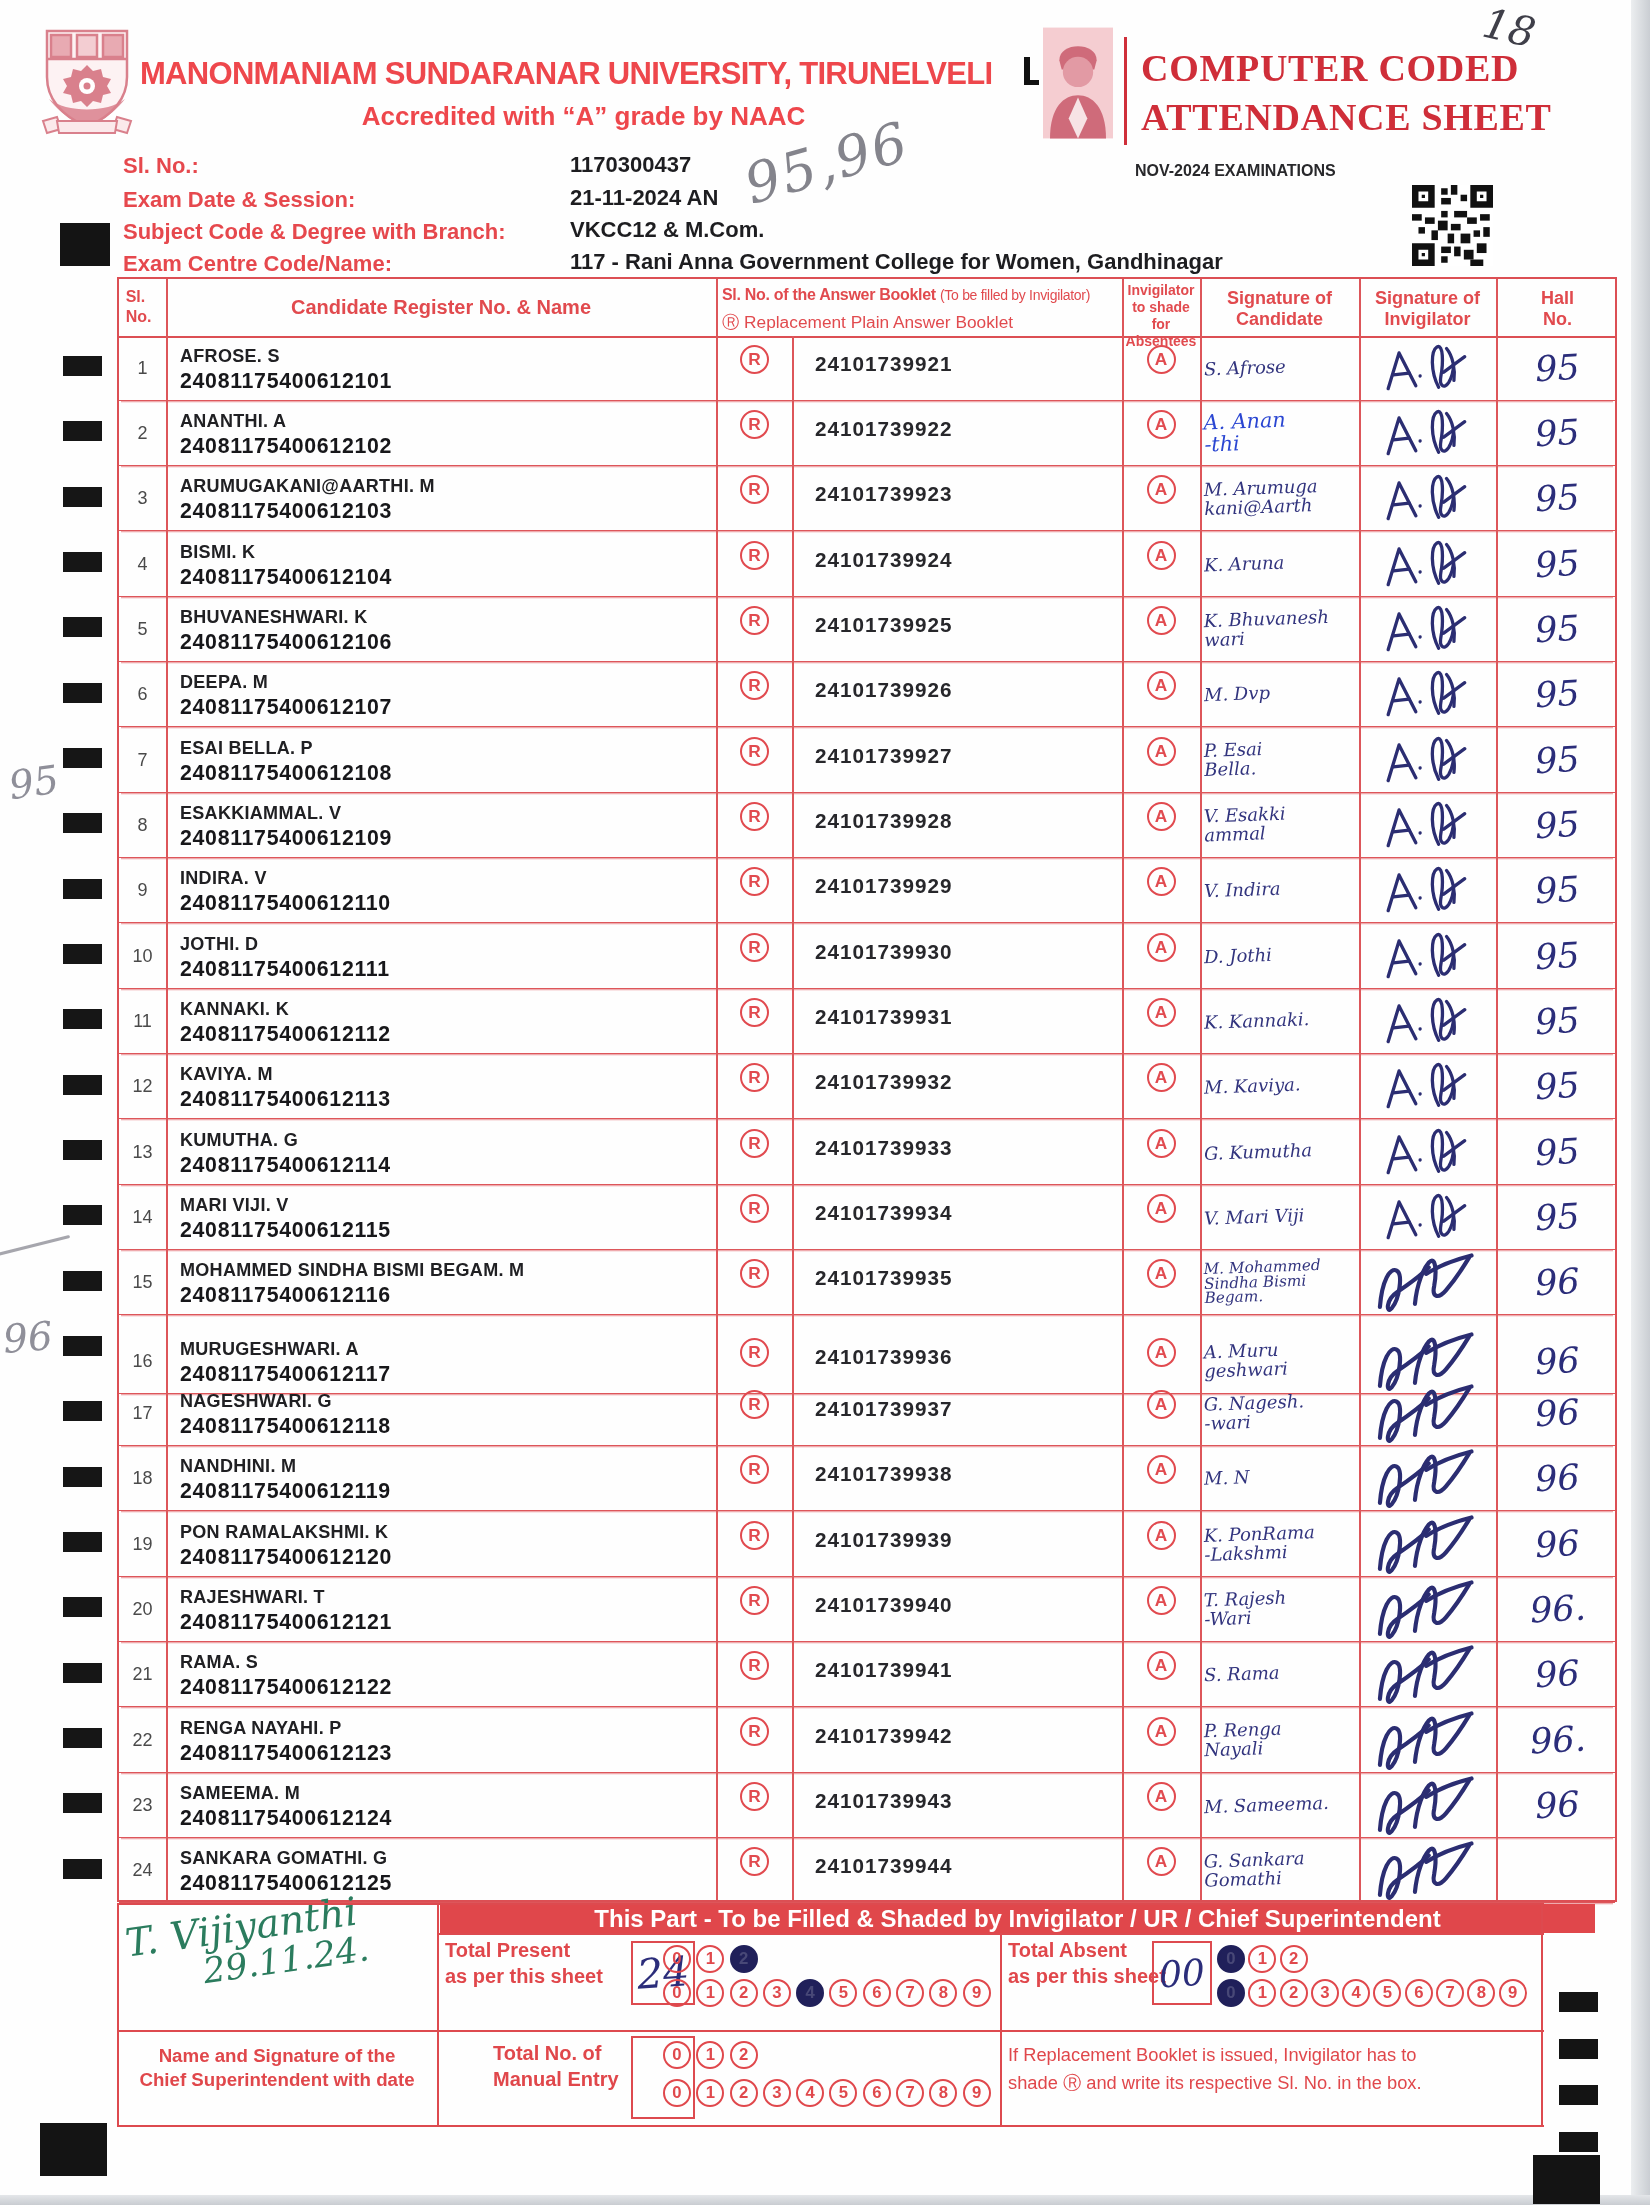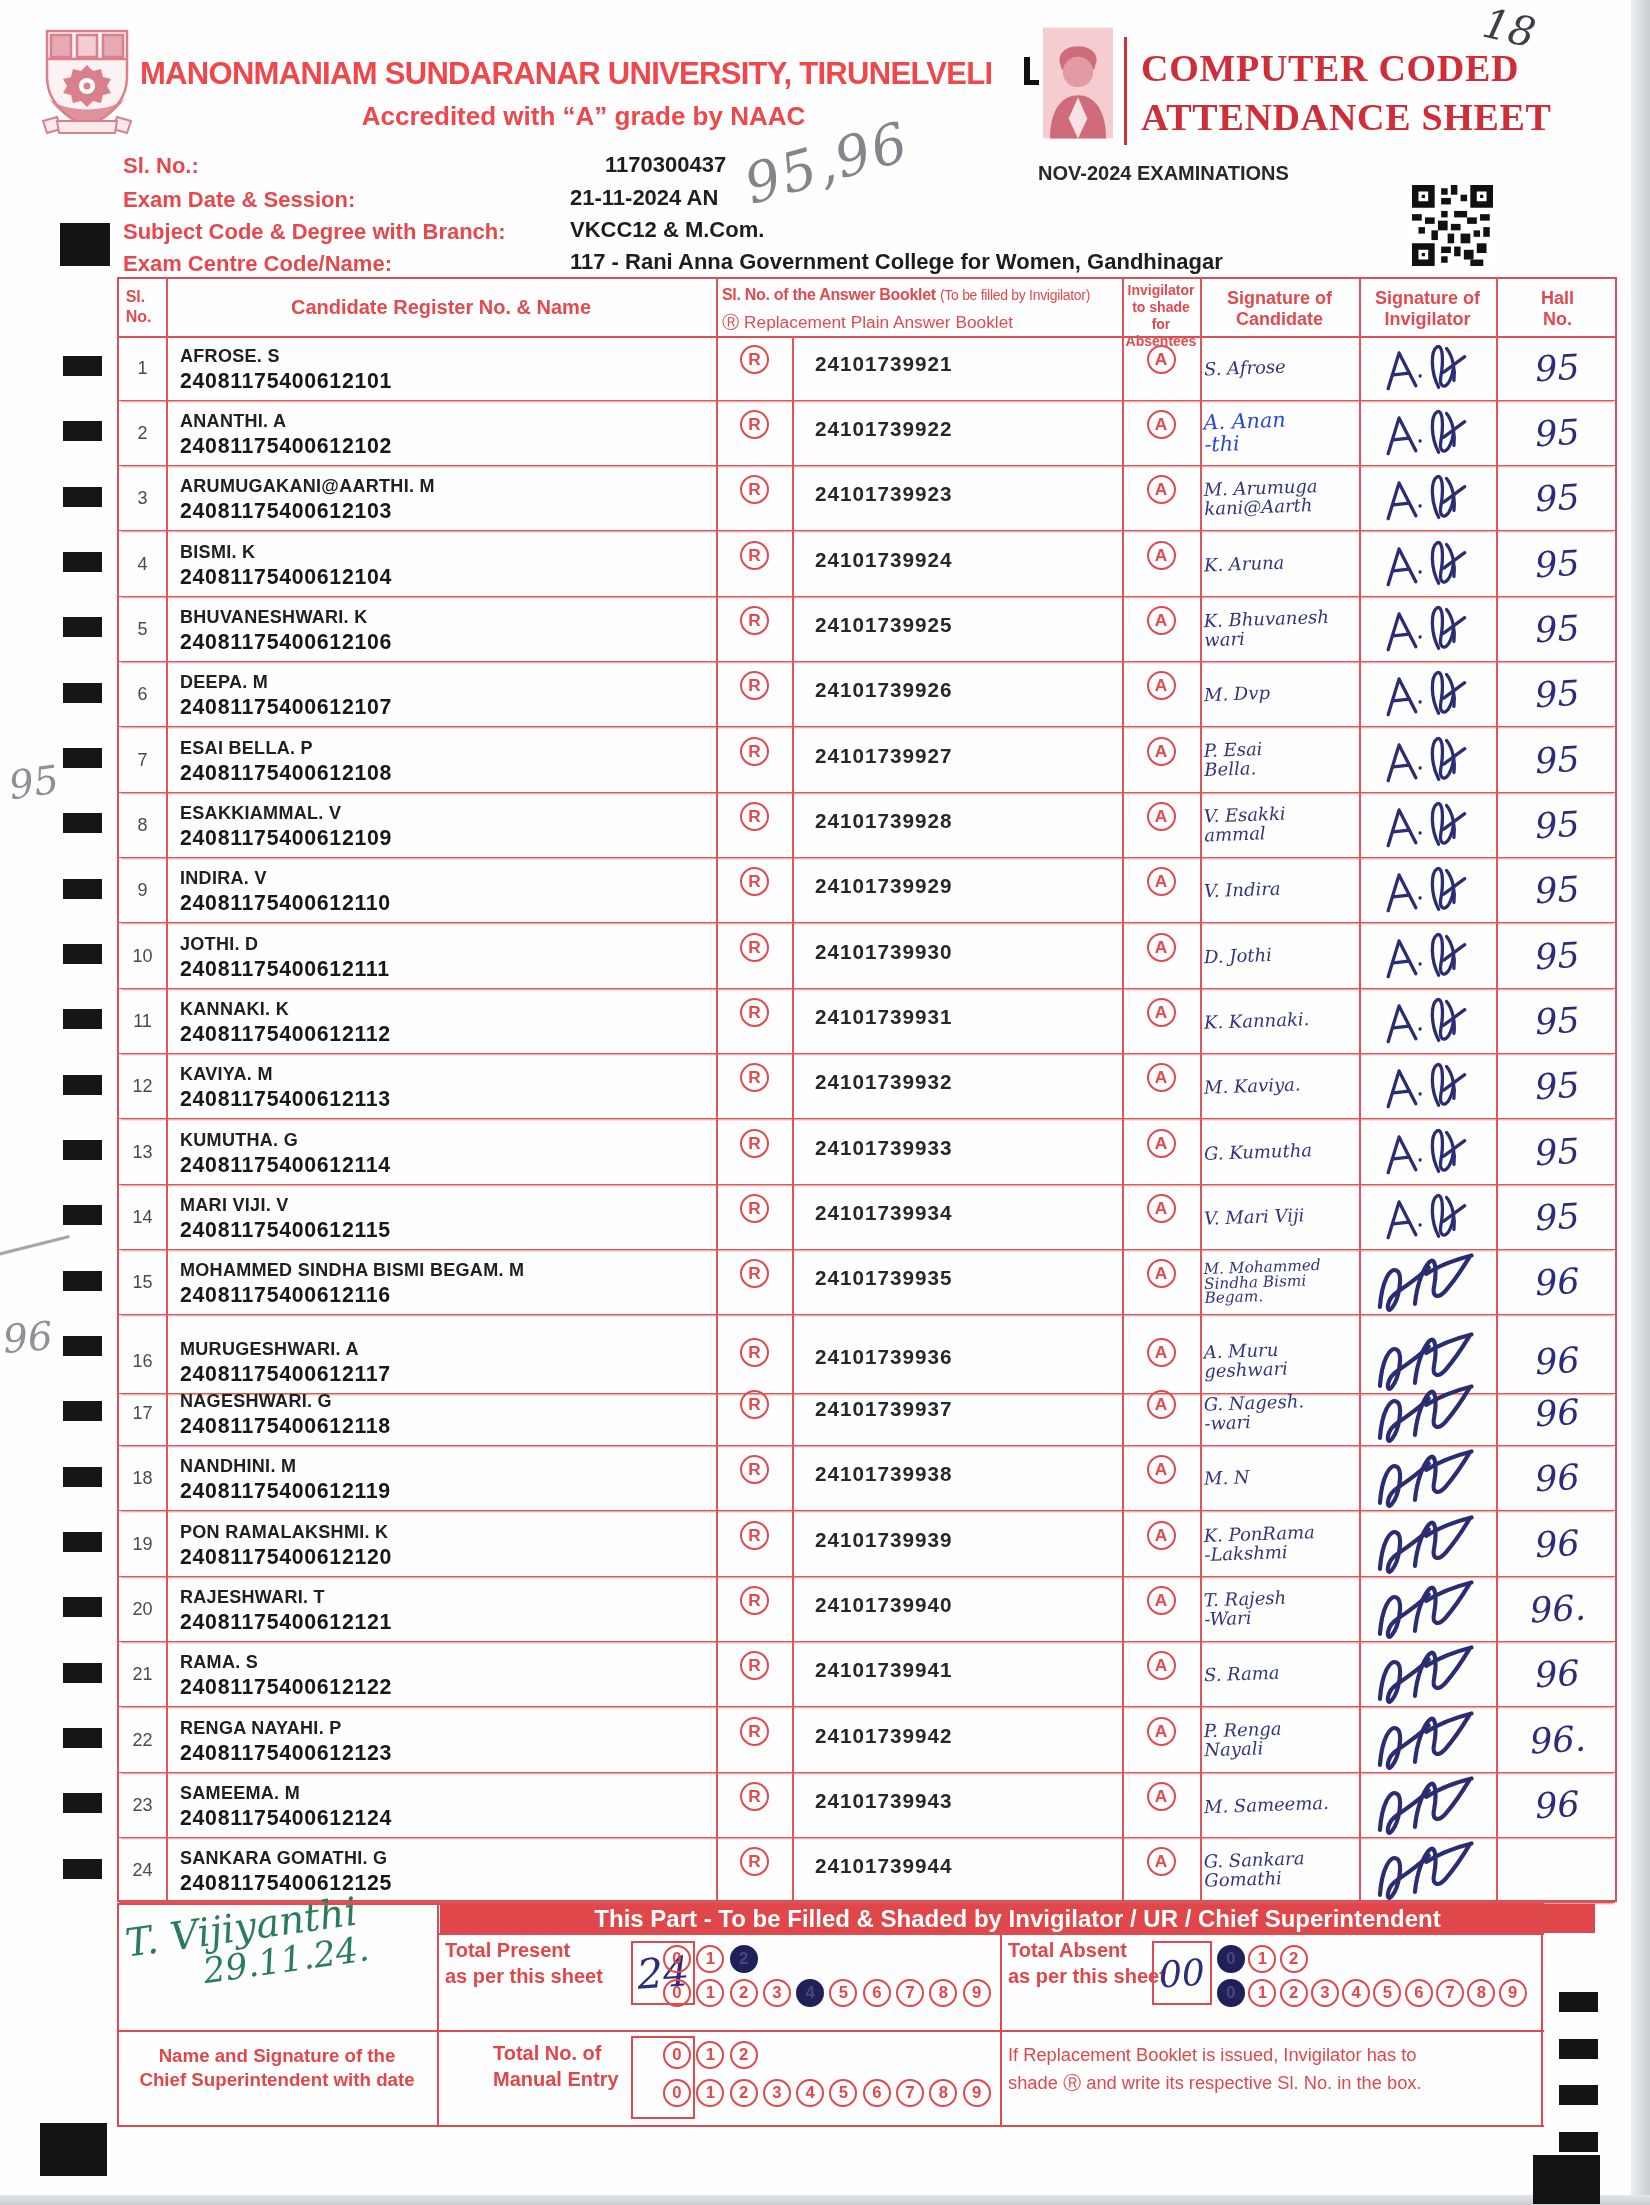--- a/index.html
+++ b/index.html
@@ -16,21 +16,21 @@
   .uni-accr{left:140px;top:101px;width:887px;text-align:center;font-size:26px;font-weight:bold;color:#ee474c;}
   .hdr-div{left:1124px;top:37px;width:3.3px;height:108px;background:#cf2f3a;}
   .sheet-title{left:1141px;top:44px;width:453px;font-family:"Liberation Serif",serif;font-weight:bold;font-size:38px;line-height:1.28;color:#cf2e39;letter-spacing:0.7px;}
   .hand{font-family:"DejaVu Serif",serif;font-style:italic;}
   .hw-18{left:1483px;top:4px;font-size:41px;color:#3f3f49;transform:rotate(13deg);}
   .scanmark1{left:1024px;top:57px;width:6px;height:28px;background:#111;}
   .scanmark2{left:1024px;top:80px;width:14.7px;height:5.3px;background:#111;}
   
   .flabel{font-size:22px;font-weight:bold;color:#e6484d;white-space:nowrap;}
   .fvalue{font-size:22px;font-weight:bold;color:#1d1d20;white-space:nowrap;}
-  .exam-session{left:1038px;top:162px;font-size:20px;font-weight:bold;color:#28282b;}
+  .exam-session{left:1135px;top:162px;font-size:16px;font-weight:bold;color:#28282b;}
   .hw-halls{left:743px;top:131px;font-size:55px;color:#84848c;transform:rotate(-16deg);letter-spacing:2px;}
   .hw-m95{left:9.3px;top:760px;font-size:39px;color:#8f8f99;transform:rotate(-8deg);}
   .hw-m96{left:2.7px;top:1315px;font-size:39px;color:#8f8f99;transform:rotate(-5deg);}
   .pencil-streak{left:-12px;top:1245px;width:83px;height:2.7px;background:#a6a6ad;transform:rotate(-14deg);border-radius:2px;}
   
   #tbl{left:117px;top:277px;width:1500px;height:1625px;border:2px solid #dc4f54;box-sizing:border-box;}
   .tv{position:absolute;top:0;bottom:0;width:2px;background:#dd565a;}
   .tv.part{top:57px;}
   .thead-line{position:absolute;top:57px;left:0;right:0;height:2px;background:#dc4f54;}
   .hred{color:#e14a4e;font-weight:bold;position:absolute;}
@@ -109,21 +109,21 @@
     <path d="M30 60 L38 78 L30 95 L22 78 Z" fill="#f7e3e5"></path>
   </svg>
   <div class="abs hdr-div"></div>
   <div class="abs sheet-title">
     <div>COMPUTER  CODED</div>
     <div>ATTENDANCE SHEET</div>
   </div>
   <div class="abs hand hw-18">18</div>
 
   <div class="abs flabel" style="left:123px;top:153px;">Sl. No.:</div>
-  <div class="abs fvalue" style="left:570px;top:152px;margin-left:35px;">1170300437</div>
+  <div class="abs fvalue" style="left:570px;top:152px;">1170300437</div>
   <div class="abs flabel" style="left:123px;top:187px;">Exam Date &amp; Session:</div>
   <div class="abs fvalue" style="left:570px;top:185px;">21-11-2024 AN</div>
   <div class="abs flabel" style="left:123px;top:219px;">Subject Code &amp; Degree with Branch:</div>
   <div class="abs fvalue" style="left:570px;top:217px;">VKCC12 &amp; M.Com.</div>
   <div class="abs flabel" style="left:123px;top:251px;">Exam Centre Code/Name:</div>
   <div class="abs fvalue" style="left:570px;top:249px;">117 - Rani Anna Government College for Women, Gandhinagar</div>
   <div class="abs exam-session">NOV-2024 EXAMINATIONS</div>
   <div class="abs hand hw-halls">95,96</div>
 
   <svg class="abs" style="left:1412px;top:185px;" width="81" height="81" viewBox="0 0 25 25">

